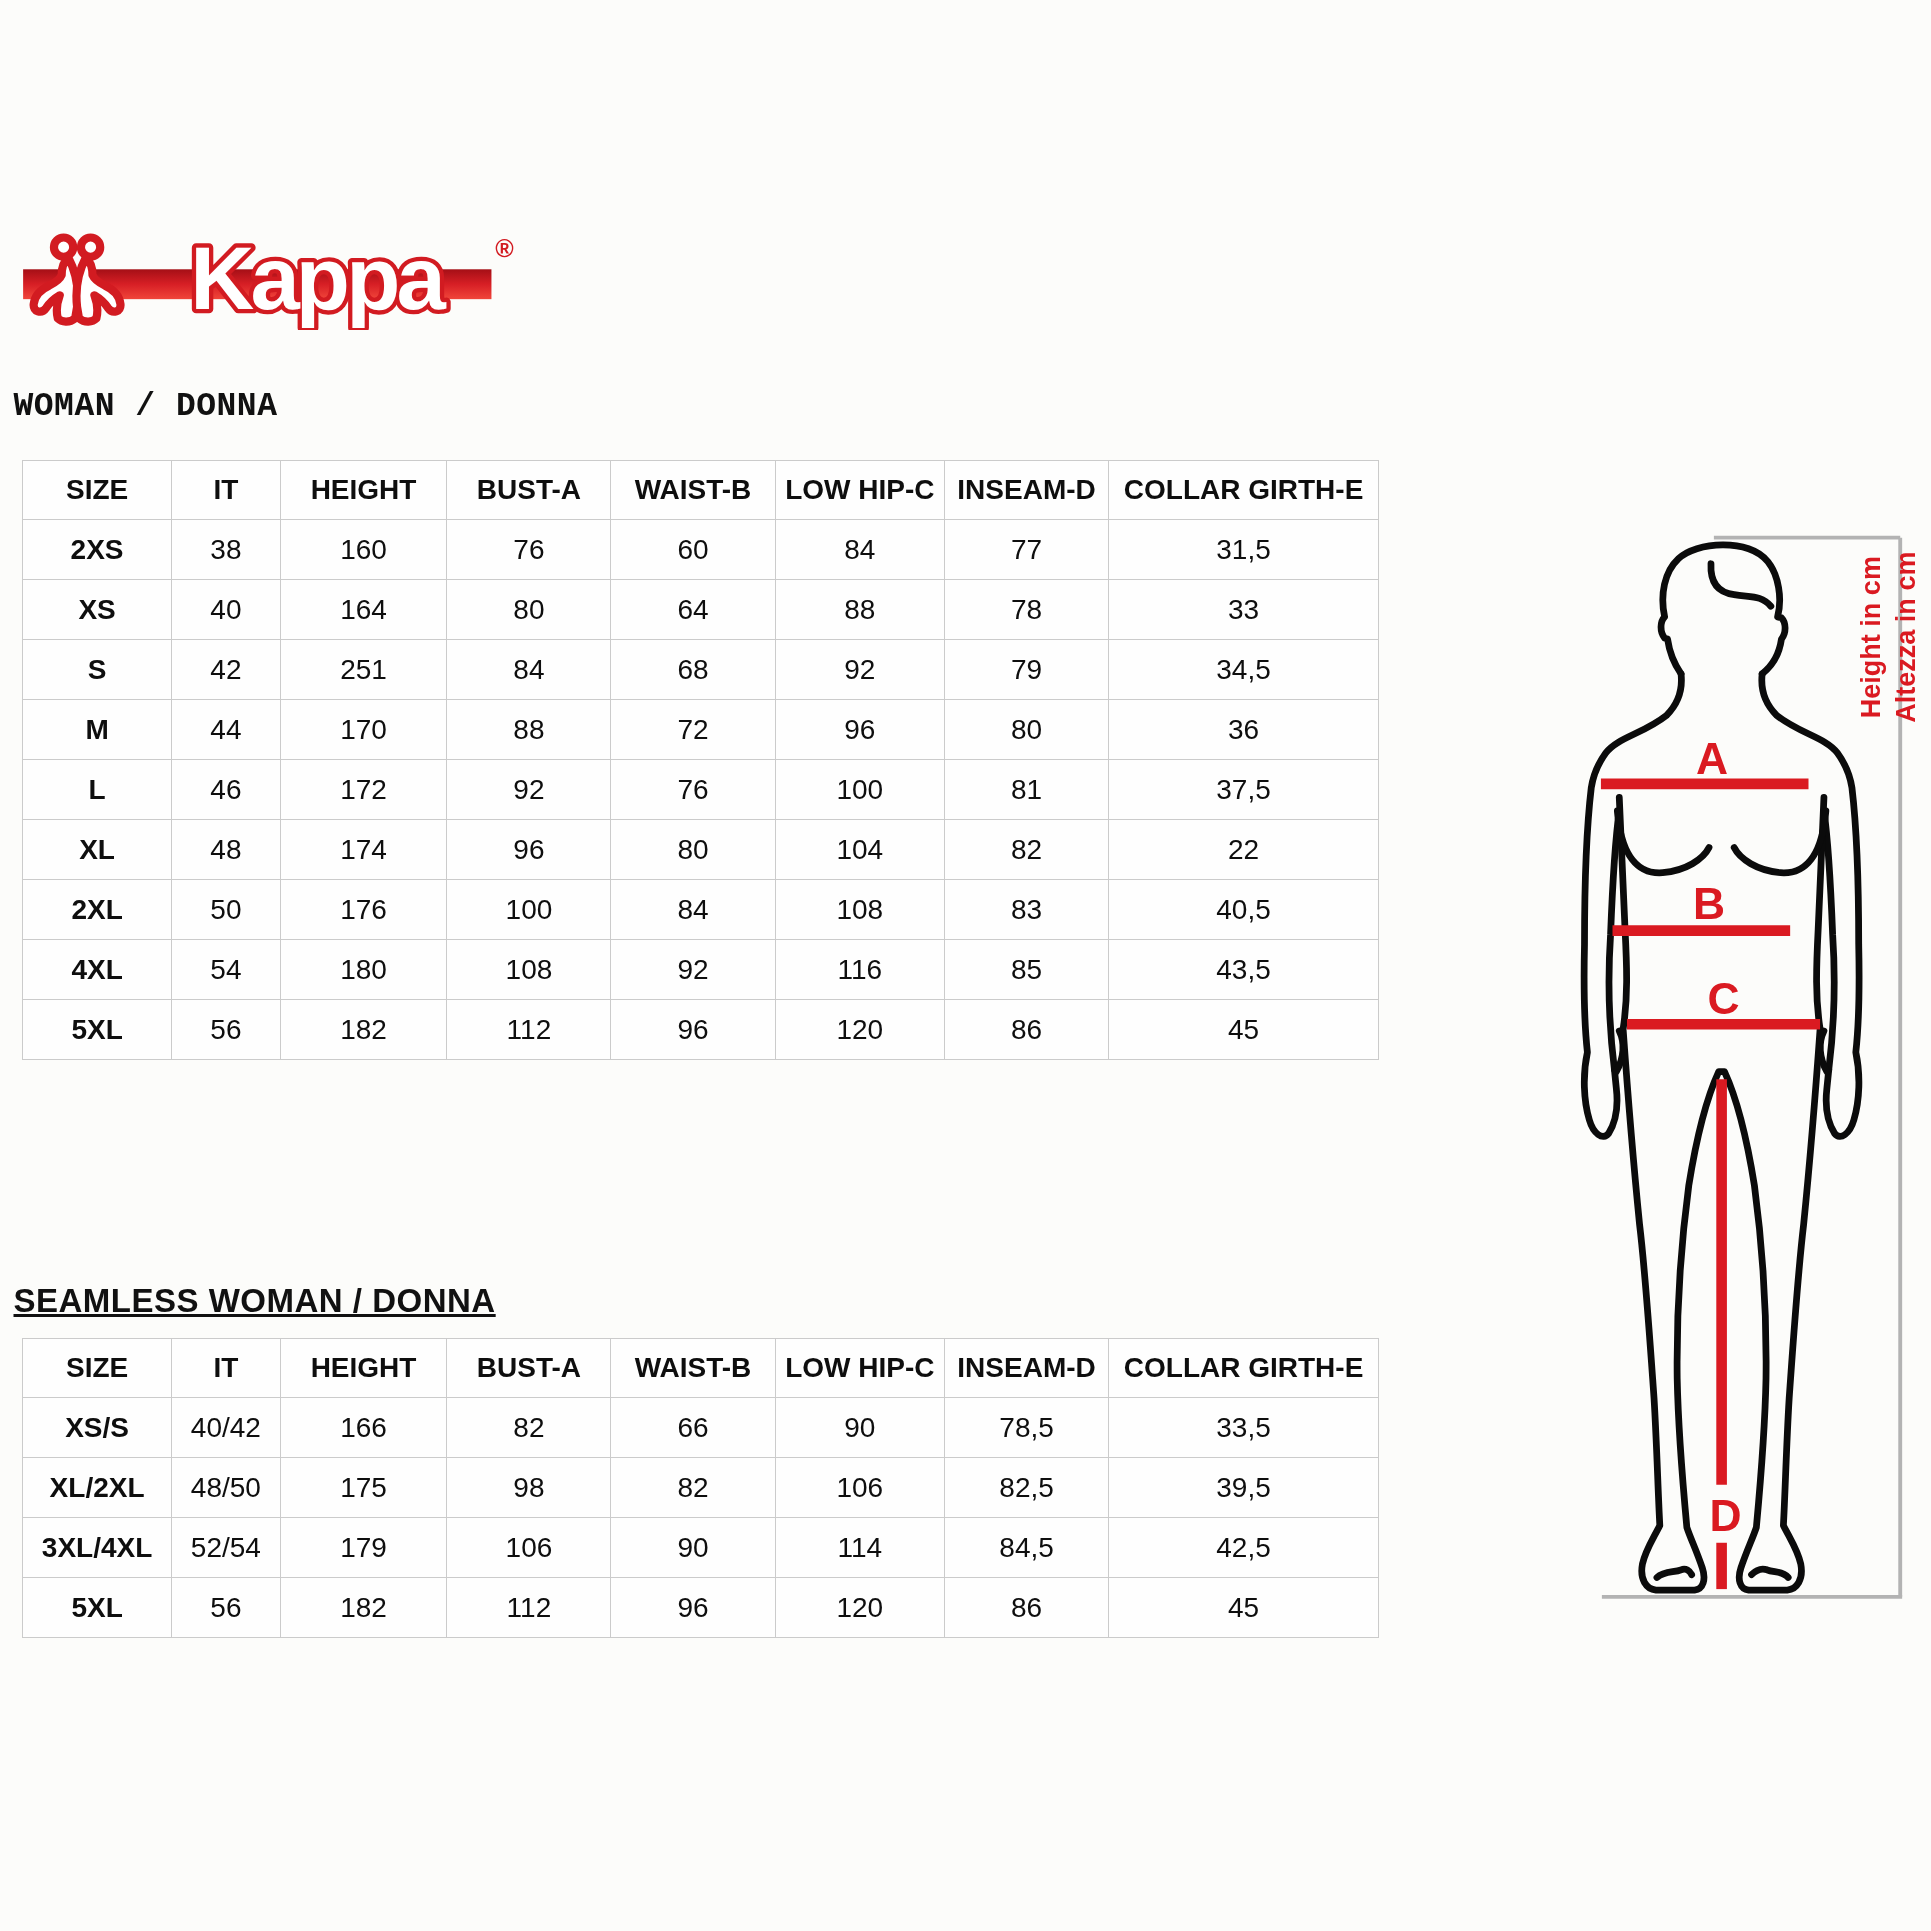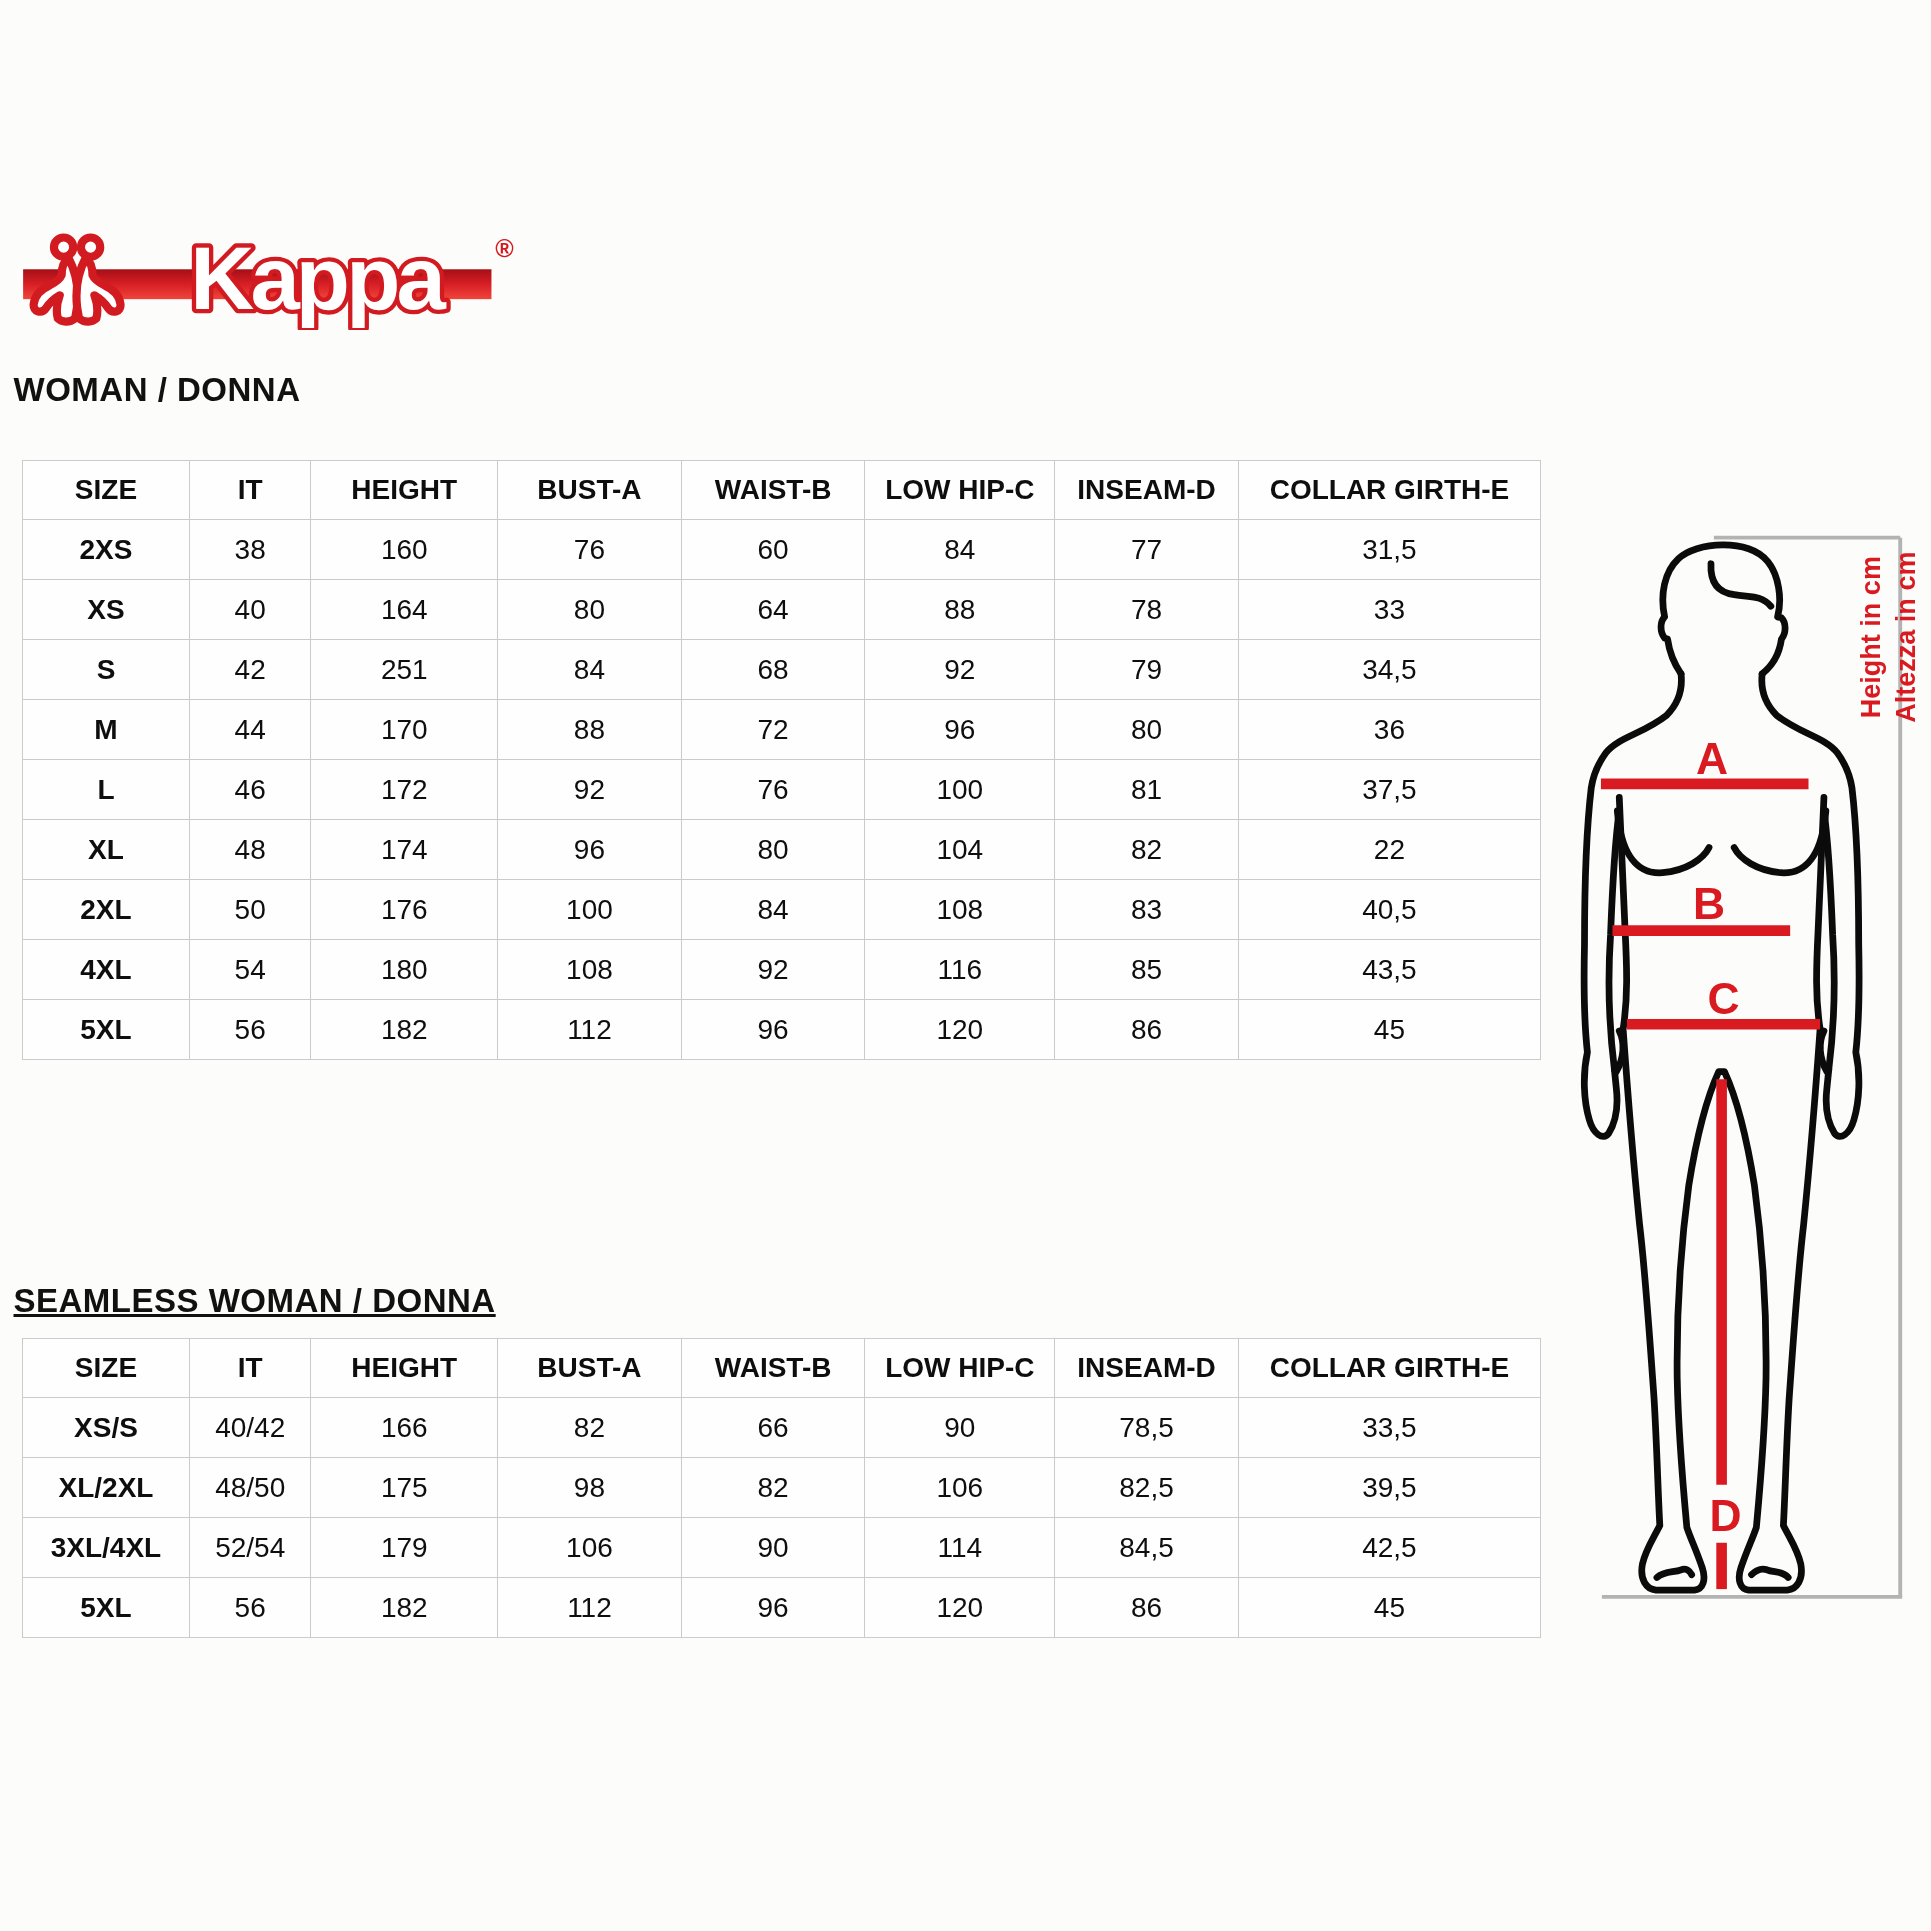--- a/index.html
+++ b/index.html
@@ -14,26 +14,26 @@
 
   
   .logo{position:absolute;left:15.4px;top:224px;width:526px;height:106px;}
 
   
   .section-title{
     position:absolute;left:13.5px;margin:0;
     font-size:33px;font-weight:bold;letter-spacing:0.5px;color:#111;
     white-space:nowrap;
   }
-  #title-0{top:371px;}
+  #title-0{top:388px;font-family:Liberation Mono, monospace;}
   #title-1{top:1282px;text-decoration:underline;}
 
   
   .size-table{
-    position:absolute;left:22px;width:1519px;
+    position:absolute;left:22px;width:1357px;
     border-collapse:collapse;table-layout:fixed;background:#fefefe;
   }
   #table-0{top:460px;}
   #table-1{top:1338px;}
   .size-table th,.size-table td{
     border:1.9px solid #cbcbcb;
     text-align:center;vertical-align:middle;
     font-size:28px;padding:0;color:#0e0e0e;
     overflow:hidden;white-space:nowrap;
   }

